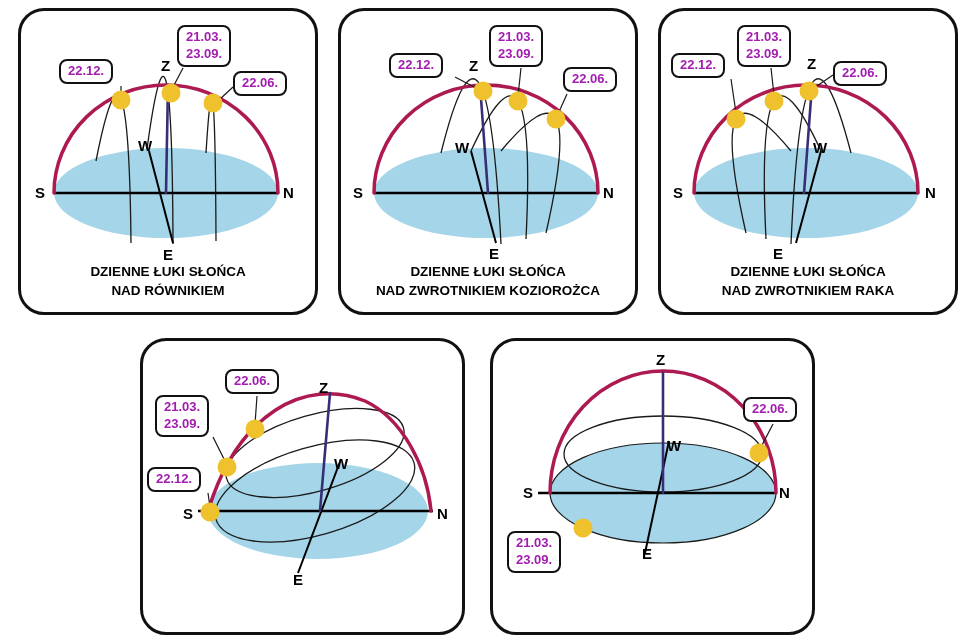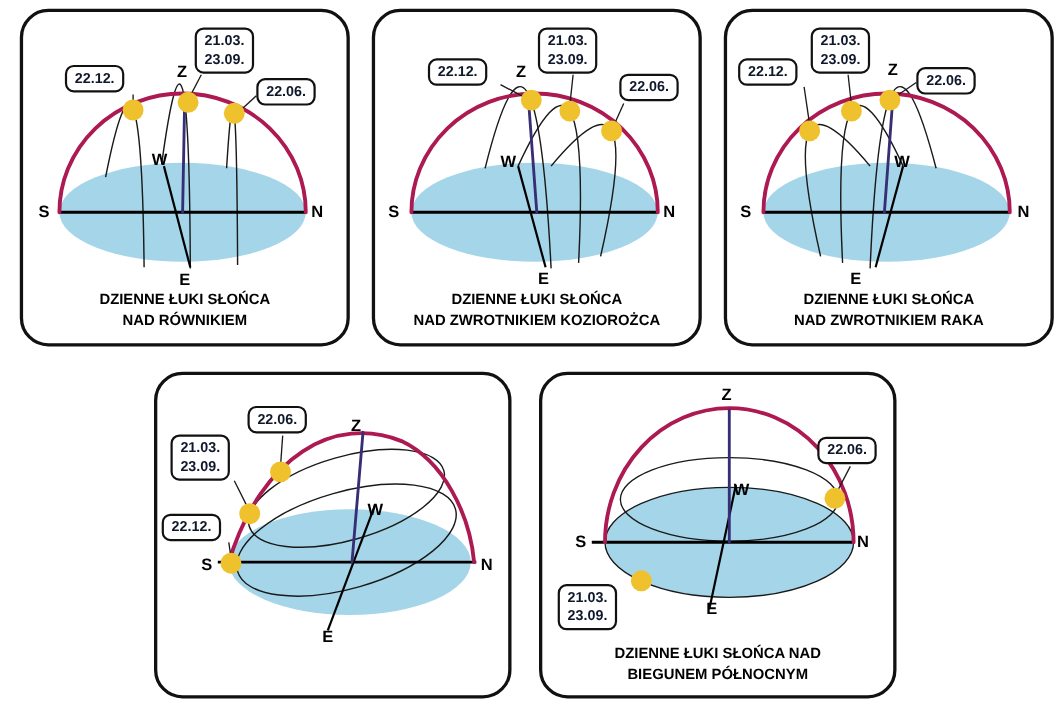--- a/index.html
+++ b/index.html
@@ -3,21 +3,21 @@
 <meta charset="utf-8">
 <style>
   * { margin:0; padding:0; box-sizing:border-box; }
   html,body { width:960px; height:640px; background:#ffffff; font-family:"Liberation Sans", sans-serif; }
   #canvas { position:relative; width:960px; height:640px; background:#ffffff; overflow:hidden; }
   .panel { position:absolute; background:#ffffff; border:3px solid #111; border-radius:26px; }
   .panel svg { position:absolute; left:0; top:0; }
   .dir { position:absolute; font-weight:700; font-size:15px; color:#000; }
   .datebox { position:absolute; background:#ffffff; border:2px solid #111; border-radius:8px;
              padding:2px 7px; font-weight:700; font-size:13px; line-height:1.3;
-             white-space:pre-line; text-align:center; color:#0f172a; }
+             white-space:pre-line; text-align:center; color:#a21caf; }
   .caption { position:absolute; left:6px; right:6px; text-align:center; font-weight:700;
              font-size:13.5px; line-height:1.4; white-space:pre-line; color:#000; }
   .dome { fill:none; stroke-width:3.5; stroke-linecap:round; }
   .zenith { stroke-width:2.6; stroke-linecap:round; }
   .sunpath { fill:none; stroke:#1a1a1a; stroke-width:1.3; }
   .we-line { stroke:#000; stroke-width:2; }
   .sn-line { stroke:#000; stroke-width:2.6; }
   .connector { stroke:#1a1a1a; stroke-width:1.2; }
   .outlined { stroke:#1a1a1a; stroke-width:1.2; }
 </style>
@@ -156,17 +156,15 @@
       <circle cx="90" cy="187" r="9.5" fill="#eec12d"></circle>
     </svg>
     <span class="dir" style="left:30px; top:143px;">S</span>
     <span class="dir" style="left:286px; top:143px;">N</span>
     <span class="dir" style="left:163px; top:10px;">Z</span>
     <span class="dir" style="left:174px; top:96px;">W</span>
     <span class="dir" style="left:149px; top:204px;">E</span>
     <div class="datebox" style="left:250px; top:56px;">22.06.</div>
     <div class="datebox" style="left:14px; top:190px;">21.03.
 23.09.</div>
-    <div class="caption" style="top:244px;">DZIENNE ŁUKI SŁOŃCA NAD
-BIEGUNEM PÓŁNOCNYM</div>
   </div>
 
 </div>
 
 </body></html>

